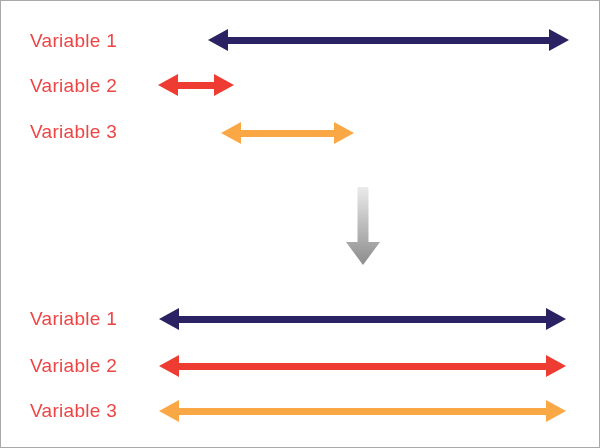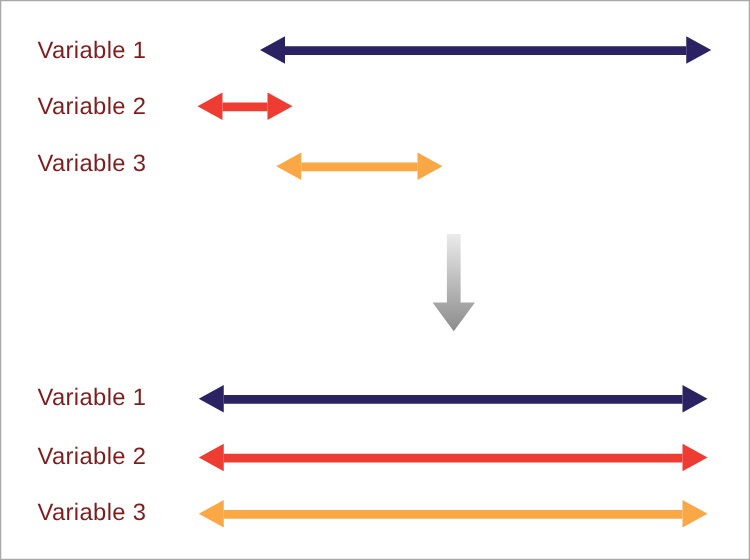--- a/index.html
+++ b/index.html
@@ -10,21 +10,21 @@
     border:1.5px solid #a9a9a9;
     background:#ffffff;
     font-family:"Liberation Sans", sans-serif;
     overflow:hidden;
   }
   .var-label {
     position:absolute;
     left:29px;
     font-size:19px;
     letter-spacing:0.3px;
-    color:#7f1d1d;
+    color:#ef4444;
     line-height:22px;
     white-space:nowrap;
   }
   .harrow {
     position:absolute;
     height:24px;
     display:flex;
     align-items:center;
   }
   .harrow .head-left {

